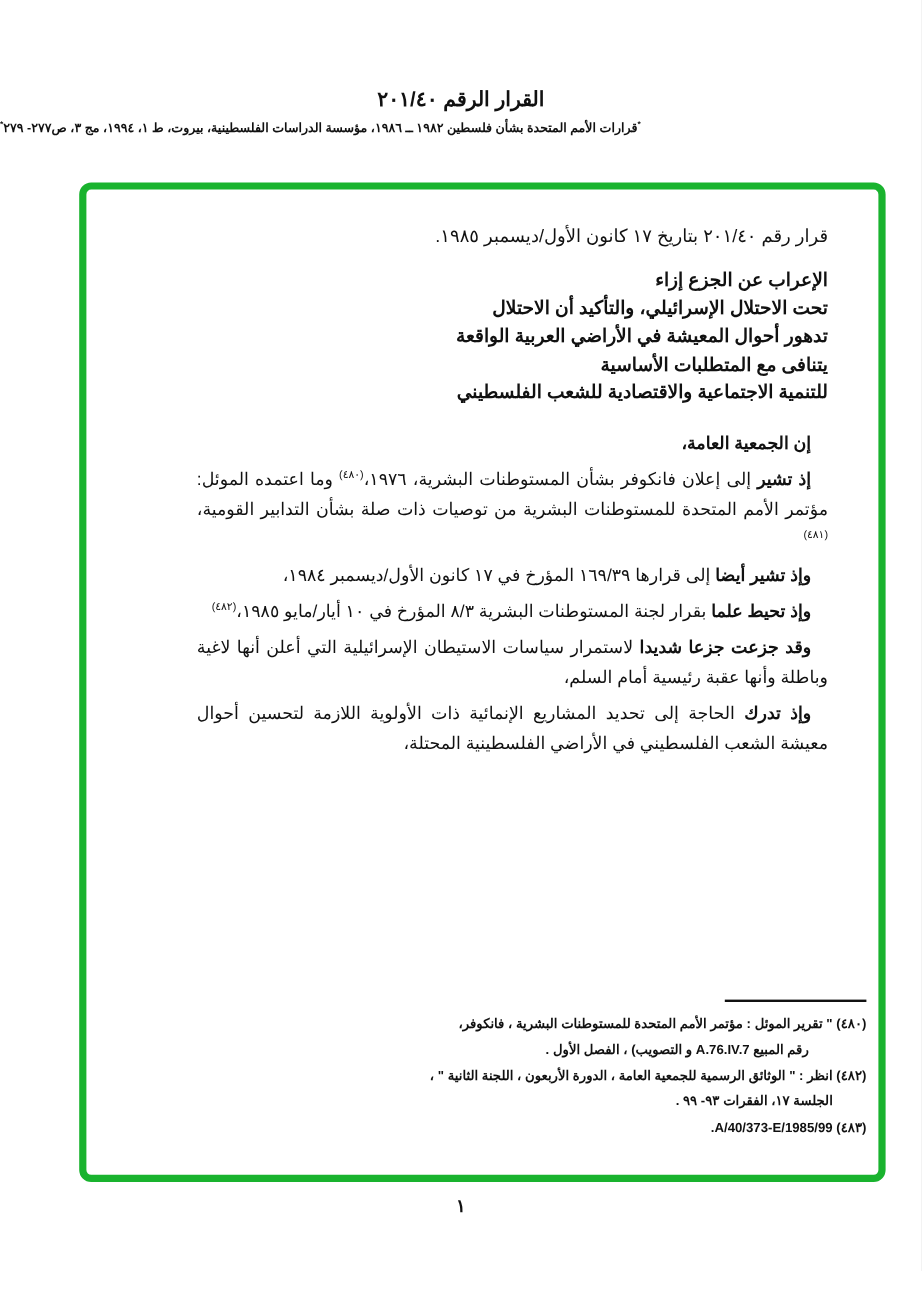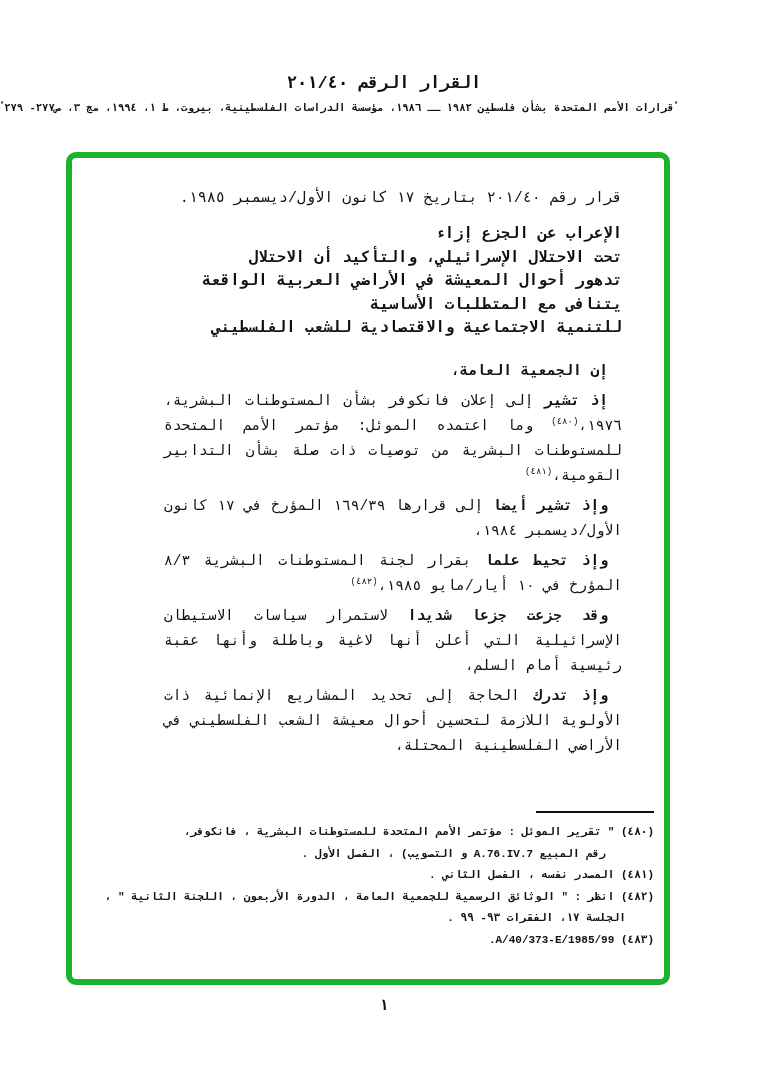--- a/index.html
+++ b/index.html
@@ -2,21 +2,21 @@
 <html lang="ar"><head>
 <meta charset="utf-8">
 <style>
   html, body { margin: 0; padding: 0; background: #e8e8e8; }
   .page {
     position: relative;
     width: 768px;
     height: 1085px;
     margin: 0 auto;
     background: #ffffff;
-    font-family: Liberation Mono, monospace;
+    font-family: Liberation Sans, sans-serif;
     color: #111111;
     overflow: hidden;
   }
   
   .hdr-title {
     position: absolute;
     top: 72px; left: 0; right: 0;
     text-align: center;
     direction: rtl;
     font-size: 17px;
@@ -31,21 +31,21 @@
     font-size: 10.5px;
     font-weight: bold;
     white-space: nowrap;
   }
   .hdr-source sup { font-size: 7px; }
   
   .res-box {
     position: absolute;
     left: 66px;
     top: 152px;
-    width: 604px;
+    width: 672px;
     height: 833px;
     box-sizing: border-box;
     border: 6px solid #19b32e;
     border-radius: 10px;
     background: #ffffff;
   }
   .box-content {
     direction: rtl;
     padding: 30px 42px 0 92px;
   }
@@ -131,21 +131,20 @@
           <p class="para"><b>وقد جزعت جزعا شديدا</b><span> لاستمرار سياسات الاستيطان الإسرائيلية التي أعلن أنها لاغية وباطلة وأنها عقبة رئيسية أمام السلم،</span></p>
           <p class="para"><b>وإذ تدرك</b><span> الحاجة إلى تحديد المشاريع الإنمائية ذات الأولوية اللازمة لتحسين أحوال معيشة الشعب الفلسطيني في الأراضي الفلسطينية المحتلة،</span></p>
         </div>
     </div>
 
     <div class="footnotes">
       <div class="fn-sep"></div>
       <div>
           <div class="fn-line indent-0">(٤٨٠) " تقرير الموئل : مؤتمر الأمم المتحدة للمستوطنات البشرية ، فانكوفر،</div>
           <div class="fn-line indent-2">رقم المبيع A.76.IV.7 و التصويب) ، الفصل الأول .</div>
-          <div class="fn-line indent-0">(٤٨١) المصدر نفسه ، الفصل الثاني .</div>
           <div class="fn-line indent-0">(٤٨٢) انظر : " الوثائق الرسمية للجمعية العامة ، الدورة الأربعون ، اللجنة الثانية " ،</div>
           <div class="fn-line indent-1">الجلسة ١٧، الفقرات ٩٣- ٩٩ .</div>
           <div class="fn-line indent-0">(٤٨٣) A/40/373-E/1985/99.</div>
         </div>
     </div>
   </div>
 
   <div class="page-num">١</div>
 </div>
 

